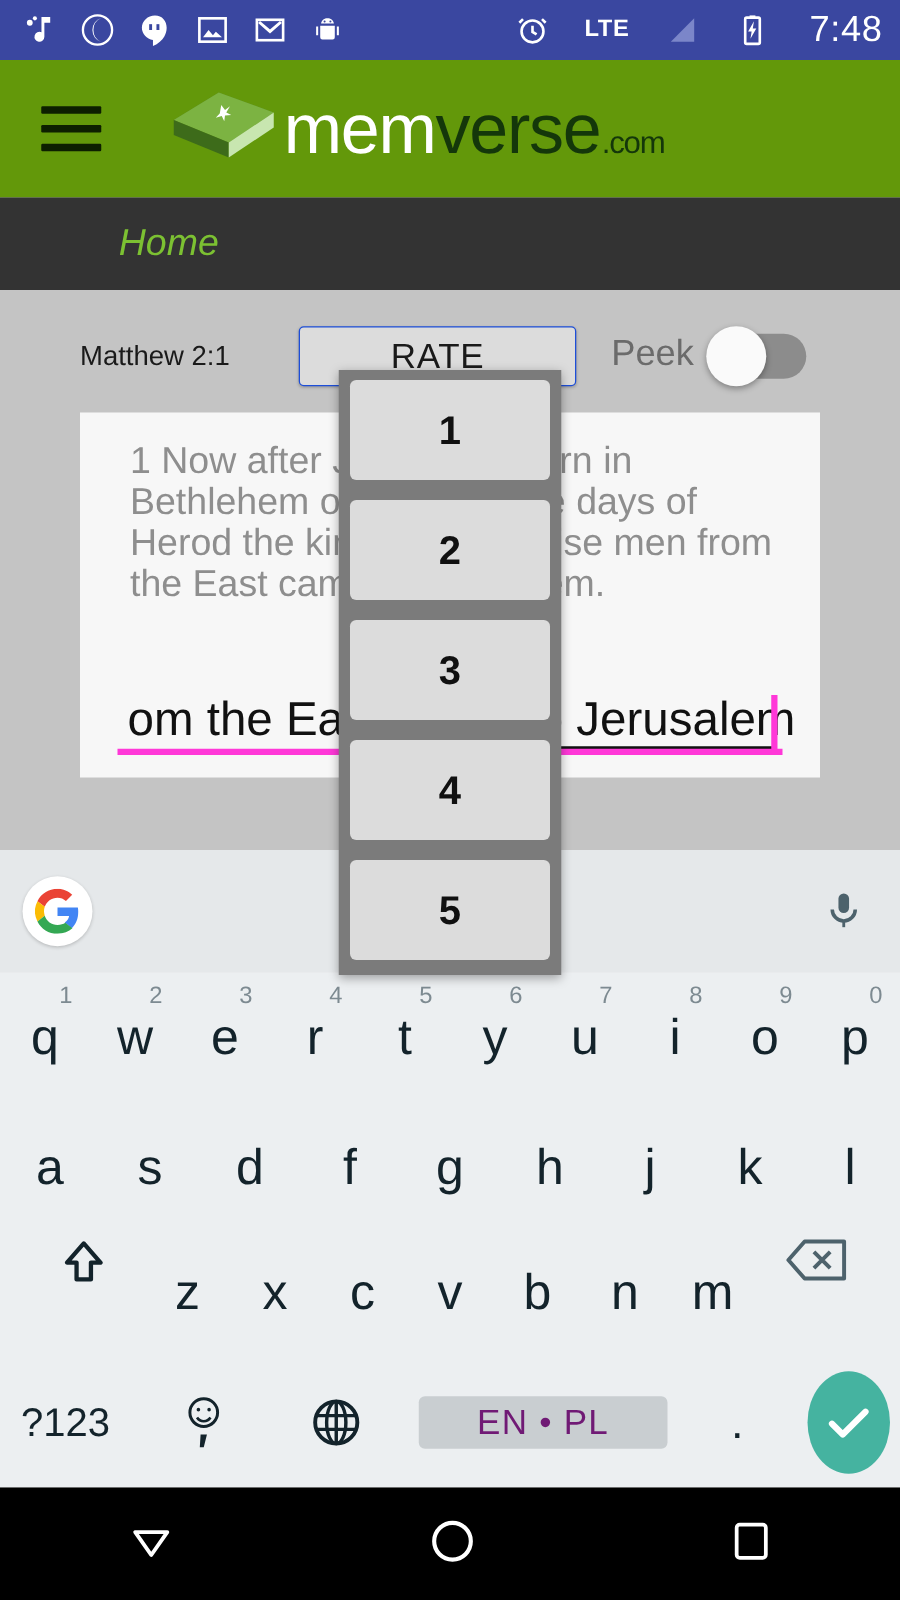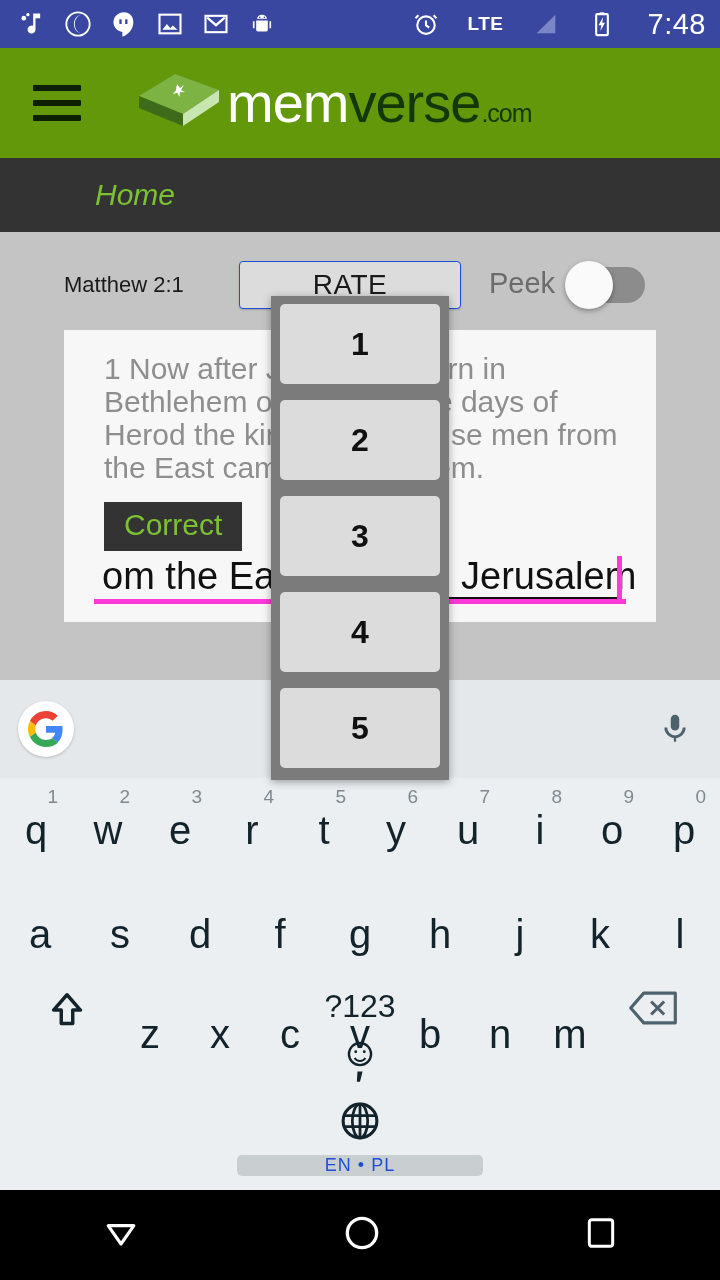--- a/index.html
+++ b/index.html
@@ -167,29 +167,29 @@
     position: absolute; top: 2px; right: 14px;
     font-size: 19px; color: #7d8a91;
   }
   .krow2 .key { width: 72px; margin: 0 4px; }
   .krow3 .key { width: 70px; }
   .key-wide {
     width: 96px; display: flex; align-items: center; justify-content: center;
     cursor: pointer;
   }
   .space-key {
-    width: 246px; height: 69px; background: #c9ced1; border-radius: 5px;
+    width: 246px; height: 42px; background: #c9ced1; border-radius: 5px;
     display: flex; align-items: center; justify-content: center;
-    font-size: 18px; color: #1d4ed8; letter-spacing: 1px; cursor: pointer;
+    font-size: 28px; color: #701a75; letter-spacing: 1px; cursor: pointer;
   }
   .enter-key {
     width: 82px; height: 82px; border-radius: 50%; background: #45b3a0;
     display: flex; align-items: center; justify-content: center; cursor: pointer;
   }
-  .krow4 { align-items: center; gap: 12px; flex-direction: column; }
+  .krow4 { align-items: center; gap: 12px; }
   .krow4 > * { margin: 0 8px; }
   .k123 { font-size: 32px; color: #13232b; width: 110px; text-align: center; cursor: pointer; }
   .kdot { width: 70px; text-align: center; font-size: 36px; color: #13232b; cursor: pointer; }
 
   
   .sysnav {
     position: absolute; bottom: 0; left: 0; width: 720px; height: 90px;
     background: #000; display: flex; align-items: center; justify-content: space-around;
   }
   .sysnav div { cursor: pointer; }
@@ -281,21 +281,20 @@
       <div class="peek-group">
         <span class="peek-label">Peek</span>
         <div class="peek-toggle">
           <div class="peek-knob"></div>
         </div>
       </div>
     </div>
 
     <div class="verse-card">
       <div class="verse-text">1 Now after Jesus was born in Bethlehem of Judea in the days of Herod the king, behold, wise men from the East came to Jerusalem.</div>
-      <div class="correct-badge">Correct</div>
       <div class="answer-row">
         <div class="answer-text">om the East came to Jerusalem</div>
         <div class="compose-underline"></div>
         <div class="caret"></div>
         <div class="field-underline"></div>
       </div>
     </div>
   </div>
 
   <div class="rating-popup">

